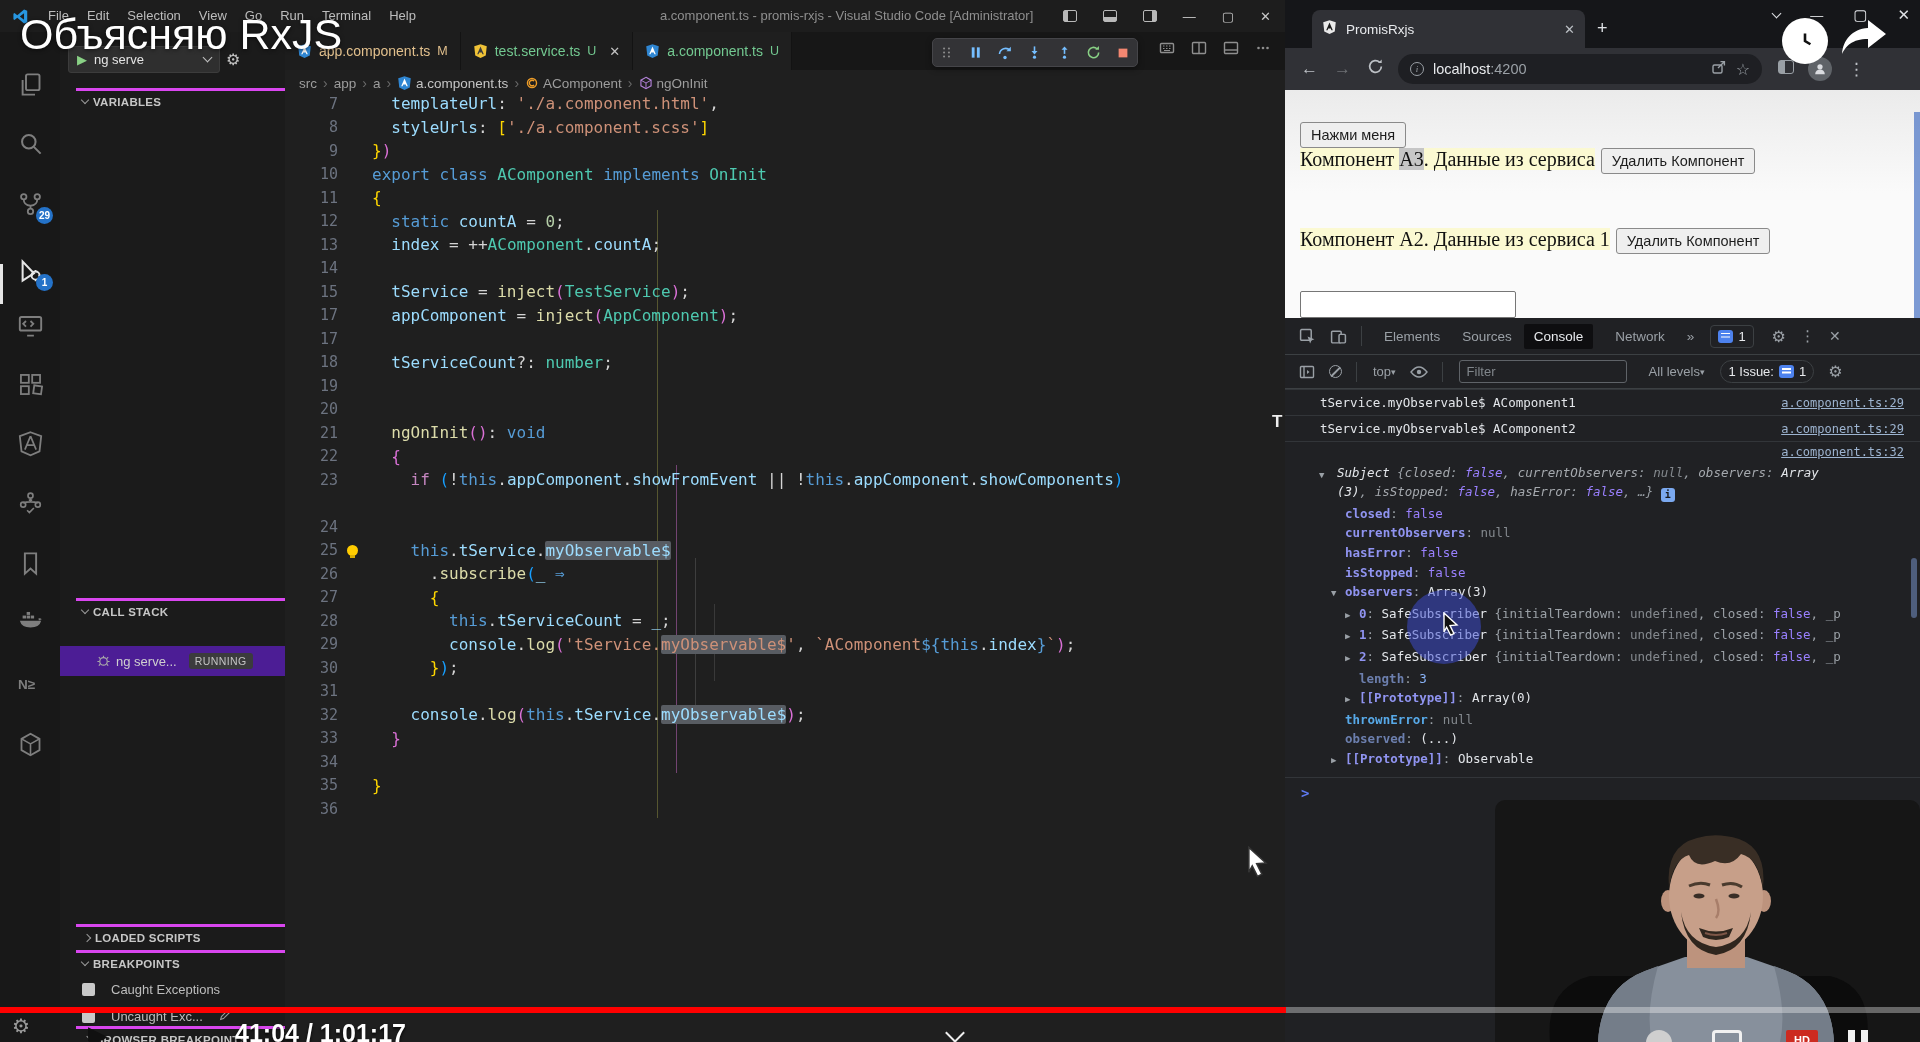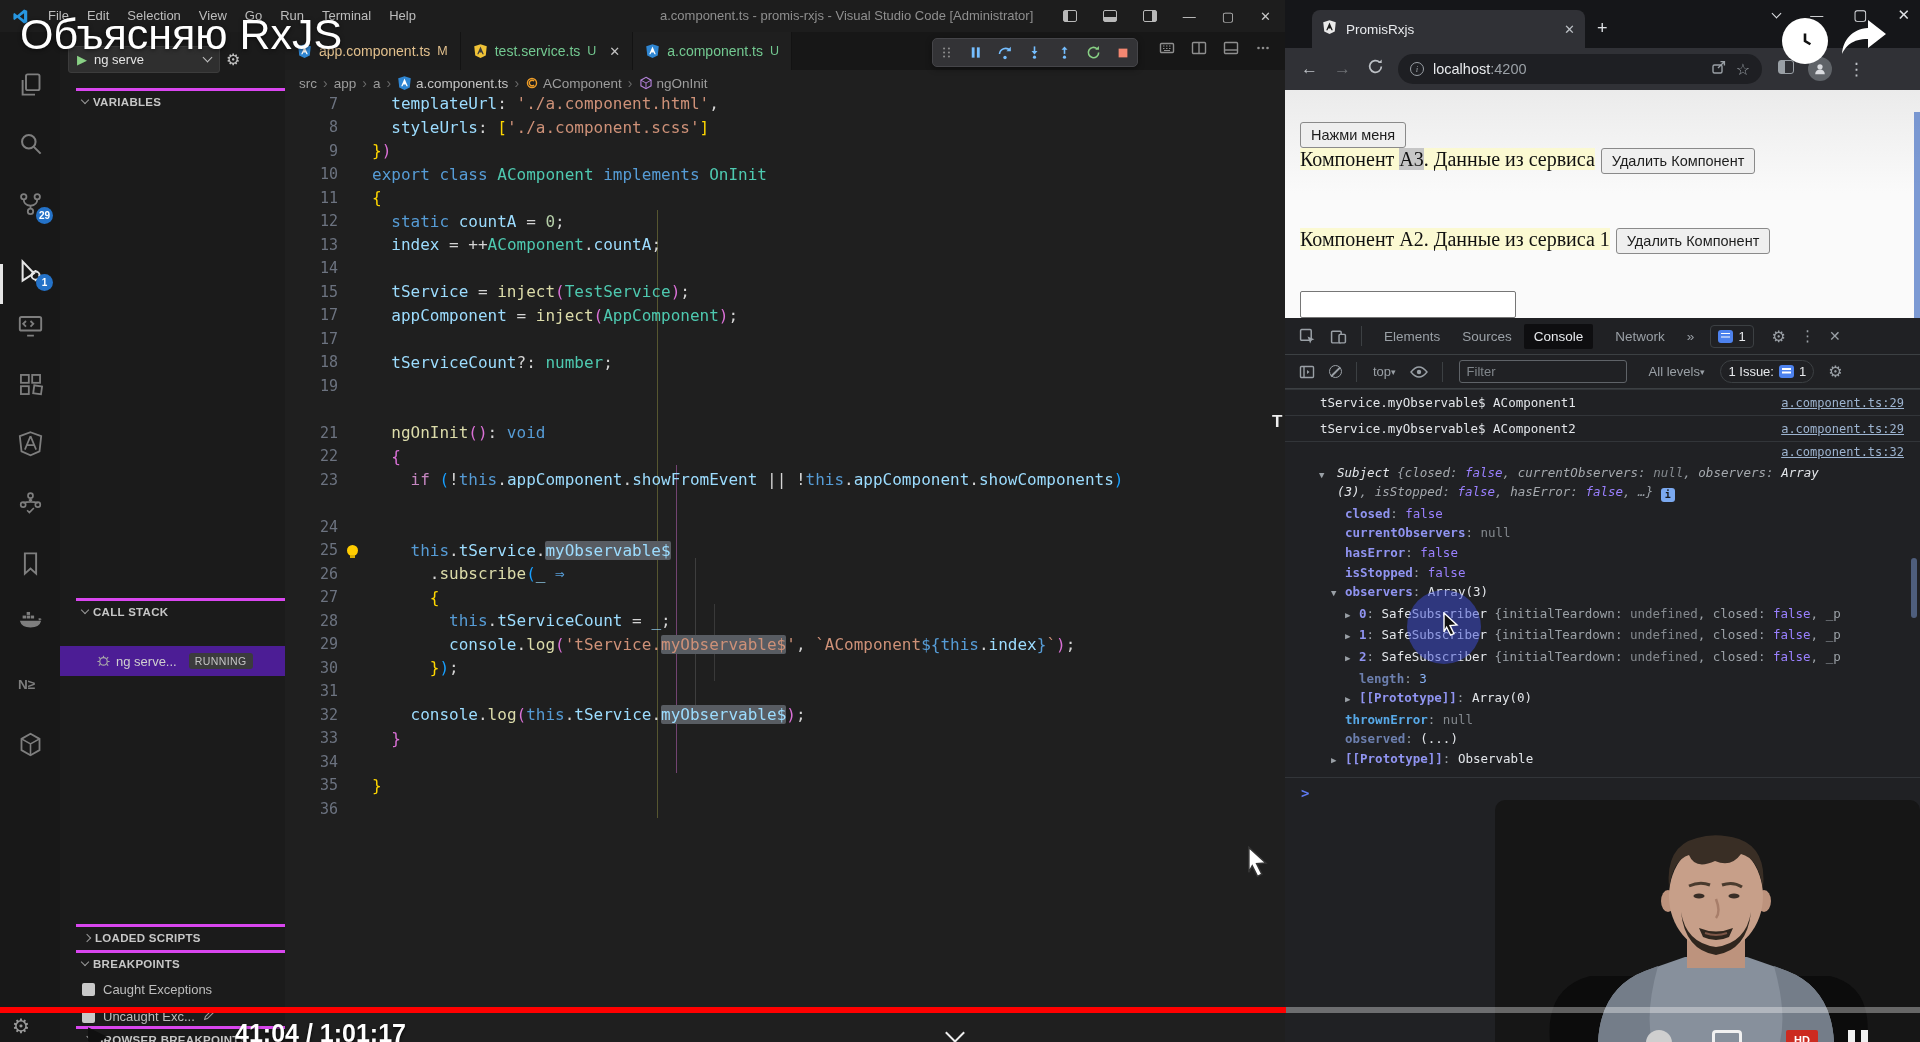--- a/index.html
+++ b/index.html
@@ -41,21 +41,21 @@
   .side-header { position:absolute; left:16px; width:100%; height:24px; display:flex; align-items:center; gap:5px;
                  padding-left:6px; font-size:11.5px; font-weight:bold; letter-spacing:.3px; color:#c7c7c7;
                  border-top:3px solid #d946ef; }
   .tw { width:6px; height:6px; border-right:1.4px solid #9a9a9a; border-bottom:1.4px solid #9a9a9a; display:inline-block; }
   .tw.open { transform:rotate(45deg); margin-top:-3px; }
   .tw.closed { transform:rotate(-45deg); margin-left:2px; }
   #callstack-item { position:absolute; left:0; top:614px; width:100%; height:30px; background:#4c1d95;
                     display:flex; align-items:center; padding-left:56px; font-size:13px; color:#cfcfcf; }
   #cs-bug { position:absolute; left:36px; top:7px; color:#a9a9a9; }
   #cs-status { margin-left:12px; background:#3b3b3d; color:#c4c4c4; font-size:10.5px; padding:2px 6px; border-radius:3px; letter-spacing:.4px; }
-  .bp-row { position:absolute; left:0; width:100%; height:26px; display:flex; align-items:center; gap:8px;
+  .bp-row { position:absolute; left:0; width:100%; height:26px; display:flex; align-items:center; gap:16px;
             padding-left:22px; font-size:13px; color:#bdbdbd; }
   .bp-box { width:13px; height:13px; background:#c9c9c9; border-radius:2px; }
   .pencil { color:#9a9a9a; }
 
   
   #vs-editor { position:absolute; left:285px; top:32px; width:1000px; height:1010px; background:#1f1f1f; }
   #tabstrip { position:absolute; left:0; top:0; width:100%; height:38px; background:#171717; display:flex; }
   .vtab { height:38px; display:flex; align-items:center; gap:7px; padding:0 12px; font-size:14px;
           background:#1d1d1d; border-right:1px solid #131313; color:#9d9d9d; }
   .vtab.active { background:#1f1f1f; }
@@ -562,20 +562,24 @@
             <span class="codetext"><span class="tk-pun"></span></span>
           </div>
           <div class="crow" style="top: 258.5px;">
             <span class="gut">18</span>
             <span class="codetext"><span class="tk-pun">  </span><span class="tk-var">tServiceCount</span><span class="tk-pun">?: </span><span class="tk-typ">number</span><span class="tk-pun">;</span></span>
           </div>
           <div class="crow" style="top: 282px;">
             <span class="gut">19</span>
             <span class="codetext"><span class="tk-pun"></span></span>
           </div>
+          <div class="crow" style="top: 305.5px;">
+            <span class="gut">20</span>
+            <span class="codetext"><span class="tk-pun"></span></span>
+          </div>
           <div class="crow" style="top: 329px;">
             <span class="gut">21</span>
             <span class="codetext"><span class="tk-pun">  </span><span class="tk-fn">ngOnInit</span><span class="tk-b2">()</span><span class="tk-pun">: </span><span class="tk-kw">void</span></span>
           </div>
           <div class="crow" style="top: 352.5px;">
             <span class="gut">22</span>
             <span class="codetext"><span class="tk-pun">  </span><span class="tk-b2">{</span></span>
           </div>
           <div class="crow" style="top: 376px;">
             <span class="gut">23</span>

